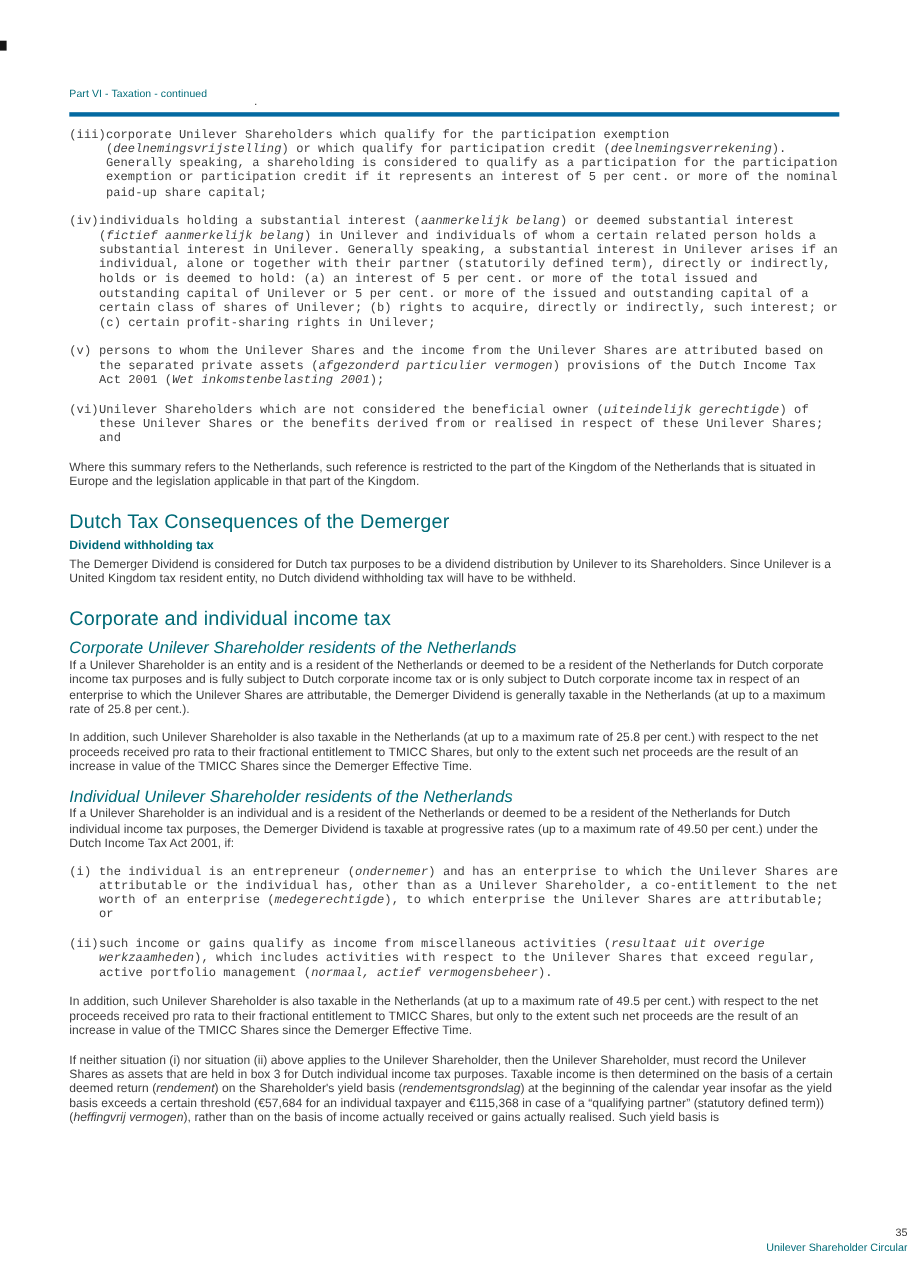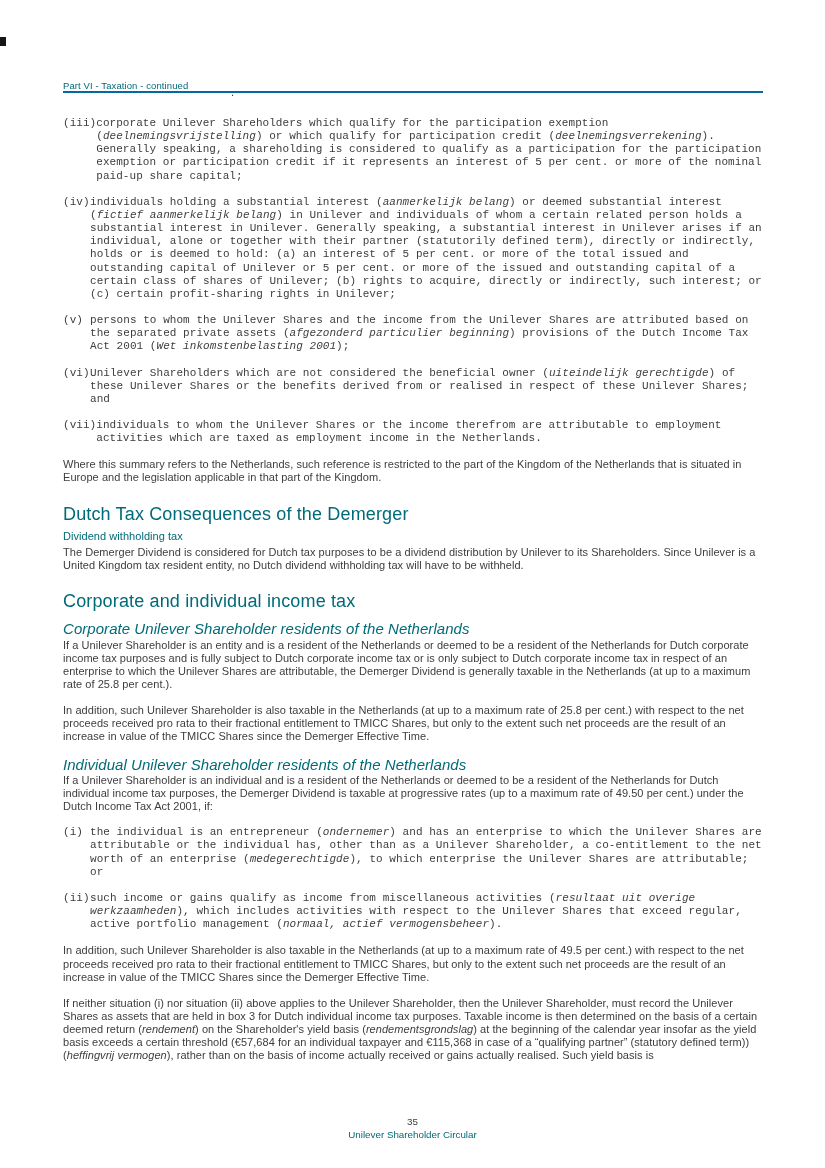--- a/index.html
+++ b/index.html
@@ -14,53 +14,53 @@
     overflow: hidden;
   }
   .artifact {
     position: absolute; left: 0; top: 37px;
     width: 6px; height: 9px; background: #161616;
   }
   .header {
     position: absolute; left: 63px; right: 62px; top: 80px;
     font-size: 9.5px; letter-spacing: 0.1px;
     color: #006b78;
-    border-bottom: 2px solid #0369a1;
-    padding-bottom: 0;
+    border-bottom: 4px solid #0369a1;
+    padding-bottom: 11px;
   }
   .stray {
     position: absolute; left: 231px; top: 86px;
     font-size: 11px; color: #3d3d3d;
   }
   .content {
     position: absolute; left: 63px; top: 117px; width: 700px;
     font-size: 11px; line-height: 13.15px; letter-spacing: 0.05px;
   }
   .li { display: flex; margin: 0 0 13px 0; font-family: Liberation Mono, monospace; }
   .marker { flex: 0 0 27px; }
   .li-body { flex: 1; }
   p.para { margin: 0 0 13px 0; }
   h2.h-teal {
     margin: 23px 0 9px 0;
     font-size: 18px; font-weight: 400;
     color: #006b78; letter-spacing: 0.15px;
   }
   h3.h-bold {
     margin: 0 0 3px 0;
-    font-size: 11px; font-weight: 400;
+    font-size: 11px; font-weight: 700;
     color: #006b78;
   }
   h3.h-italic {
     margin: 14px 0 3px 0;
     font-size: 15px; font-weight: 400; font-style: italic;
     color: #006b78;
   }
   .footer {
     position: absolute; left: 0; right: 0; top: 1116px;
-    text-align: center; font-size: 9.8px; line-height: 12.5px;
+    text-align: right; font-size: 9.8px; line-height: 12.5px;
   }
   .footer .page-num { color: #3d3d3d; }
   .footer .doc-title { color: #006b78; }
   i { font-style: italic; }
 </style>
 </head>
 <body>
 
 <div class="page">
 
@@ -79,32 +79,28 @@
       <span class="li-body"><span>corporate Unilever Shareholders which qualify for the participation exemption (</span><i>deelnemingsvrijstelling</i><span>) or which qualify for participation credit (</span><i>deelnemingsverrekening</i><span>). Generally speaking, a shareholding is considered to qualify as a participation for the participation exemption or participation credit if it represents an interest of 5 per cent. or more of the nominal paid-up share capital;</span></span>
     </div>
 
     <div class="li">
       <span class="marker">(iv)</span>
       <span class="li-body"><span>individuals holding a substantial interest (</span><i>aanmerkelijk belang</i><span>) or deemed substantial interest (</span><i>fictief aanmerkelijk belang</i><span>) in Unilever and individuals of whom a certain related person holds a substantial interest in Unilever. Generally speaking, a substantial interest in Unilever arises if an individual, alone or together with their partner (statutorily defined term), directly or indirectly, holds or is deemed to hold: (a) an interest of 5 per cent. or more of the total issued and outstanding capital of Unilever or 5 per cent. or more of the issued and outstanding capital of a certain class of shares of Unilever; (b) rights to acquire, directly or indirectly, such interest; or (c) certain profit-sharing rights in Unilever;</span></span>
     </div>
 
     <div class="li">
       <span class="marker">(v)</span>
-      <span class="li-body"><span>persons to whom the Unilever Shares and the income from the Unilever Shares are attributed based on the separated private assets (</span><i>afgezonderd particulier beginning</i><span>) provisions of the Dutch Income Tax Act 2001 (</span><i>Wet inkomstenbelasting 2001</i><span>);</span></span>
+      <span class="li-body"><span>persons to whom the Unilever Shares and the income from the Unilever Shares are attributed based on the separated private assets (</span><i>afgezonderd particulier vermogen</i><span>) provisions of the Dutch Income Tax Act 2001 (</span><i>Wet inkomstenbelasting 2001</i><span>);</span></span>
     </div>
 
     <div class="li">
       <span class="marker">(vi)</span>
       <span class="li-body"><span>Unilever Shareholders which are not considered the beneficial owner (</span><i>uiteindelijk gerechtigde</i><span>) of these Unilever Shares or the benefits derived from or realised in respect of these Unilever Shares; and</span></span>
     </div>
 
-    <div class="li">
-      <span class="marker">(vii)</span>
-      <span class="li-body"><span>individuals to whom the Unilever Shares or the income therefrom are attributable to employment activities which are taxed as employment income in the Netherlands.</span></span>
-    </div>
 
     <p class="para">Where this summary refers to the Netherlands, such reference is restricted to the part of the Kingdom of the Netherlands that is situated in Europe and the legislation applicable in that part of the Kingdom.</p>
 
     <h2 class="h-teal">Dutch Tax Consequences of the Demerger</h2>
 
     <h3 class="h-bold">Dividend withholding tax</h3>
 
     <p class="para">The Demerger Dividend is considered for Dutch tax purposes to be a dividend distribution by Unilever to its Shareholders. Since Unilever is a United Kingdom tax resident entity, no Dutch dividend withholding tax will have to be withheld.</p>
 
     <h2 class="h-teal">Corporate and individual income tax</h2>

